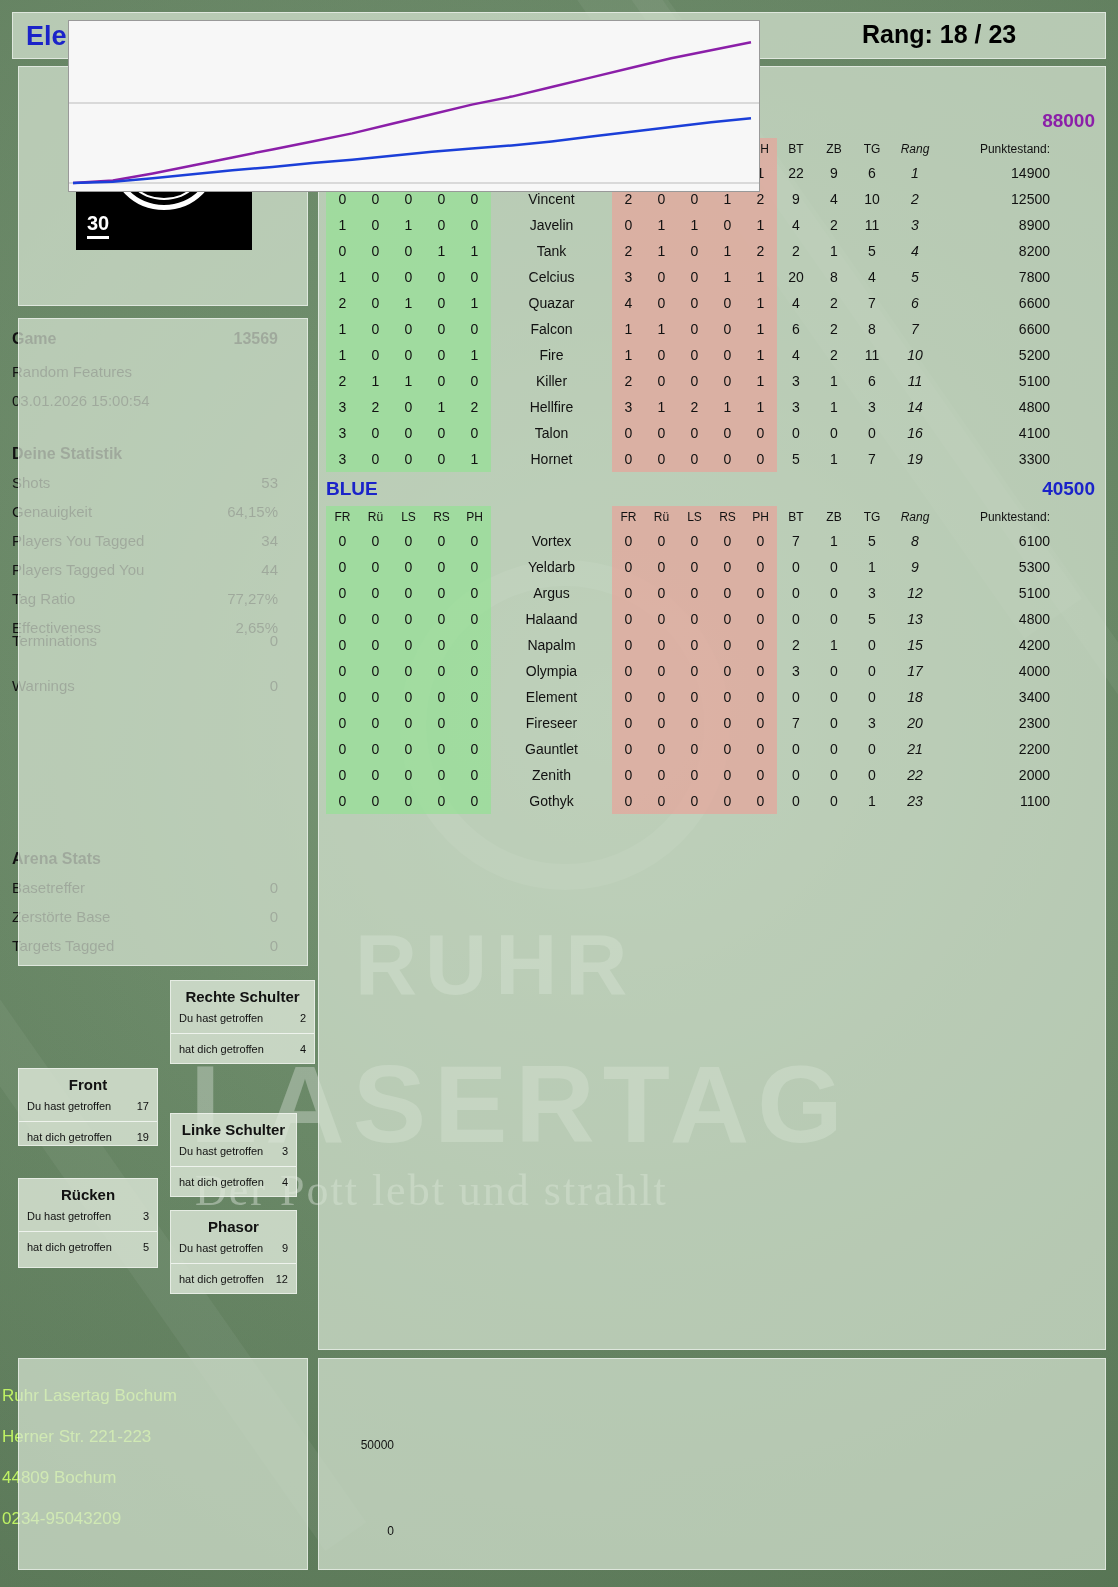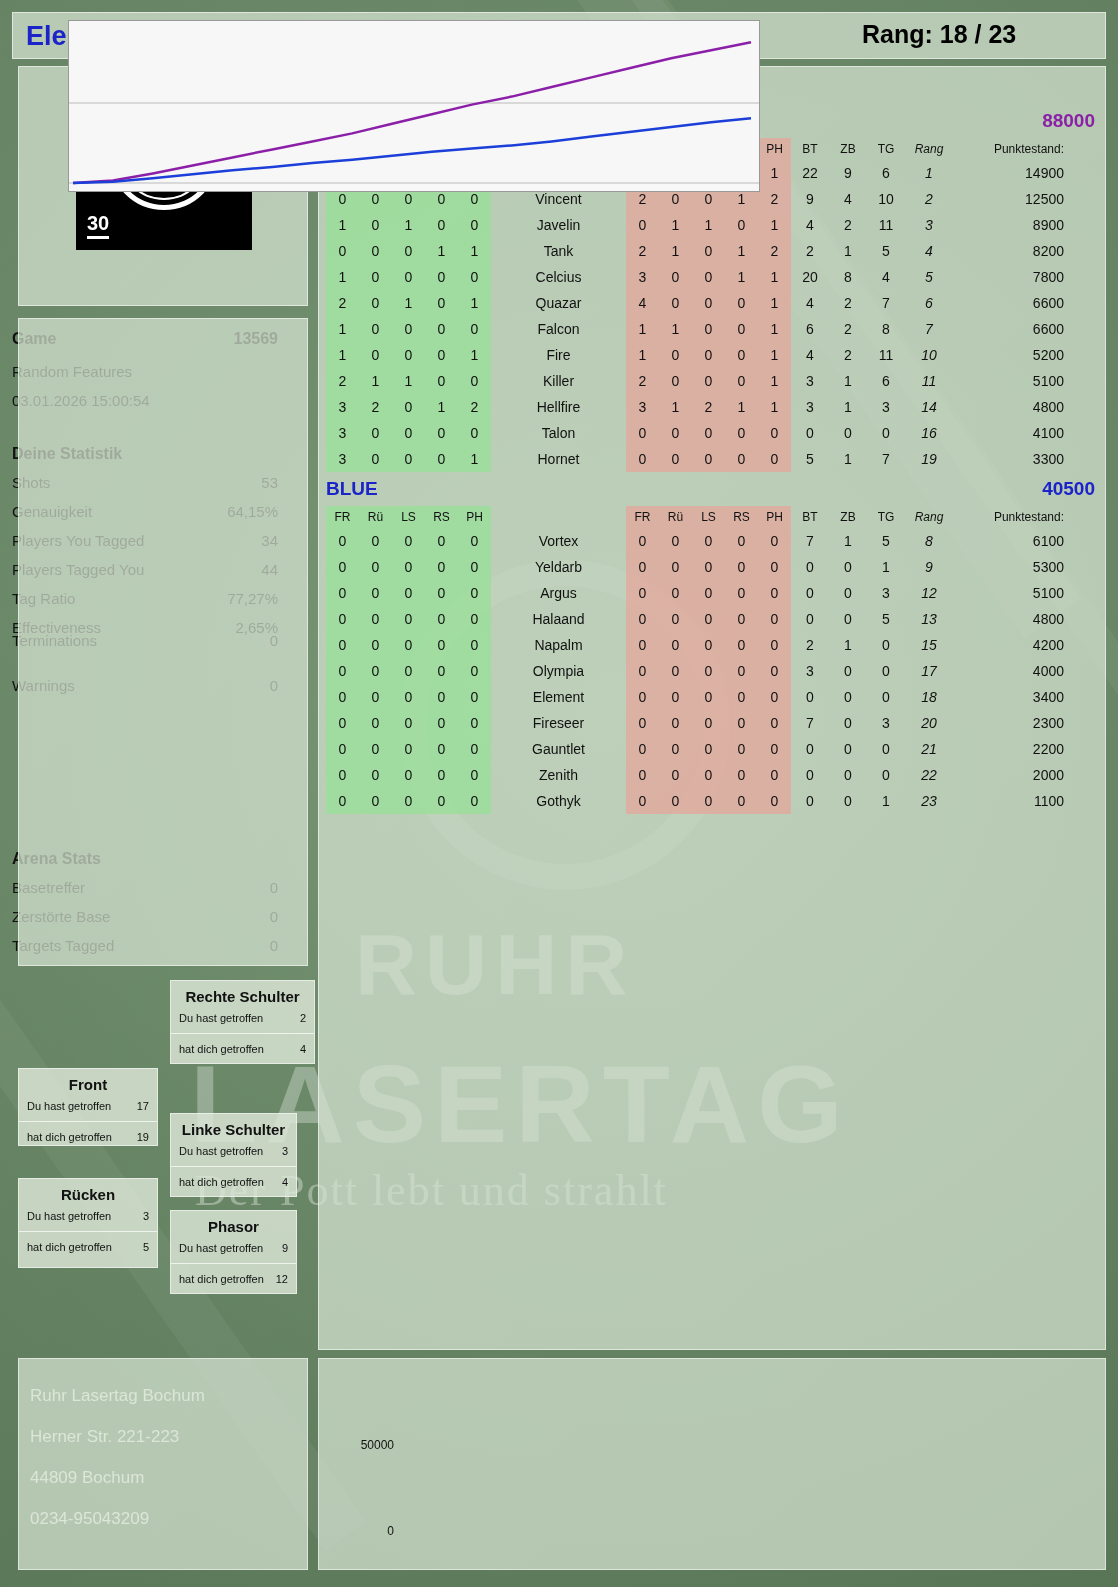--- a/index.html
+++ b/index.html
@@ -127,21 +127,21 @@
 
   #hb-front { left: 18px; top: 1068px; width: 140px; height: 78px; }
   #hb-back { left: 18px; top: 1178px; width: 140px; height: 90px; }
   #hb-rshoulder { left: 170px; top: 980px; width: 145px; height: 84px; }
   #hb-lshoulder { left: 170px; top: 1113px; width: 127px; height: 84px; }
   #hb-phasor { left: 170px; top: 1210px; width: 127px; height: 84px; }
 
   
   #address-panel { left: 18px; top: 1358px; width: 290px; height: 212px; }
   .addr-line {
-    position: absolute; left: 30px; font-size: 17px; color: #e5e5e5;
+    position: absolute; left: 2px; font-size: 17px; color: #bef264;
   }
 
   
   #main-panel { left: 318px; top: 66px; width: 788px; height: 1284px; }
   .tbl-head-label {
     position: absolute; font-size: 15px; font-weight: bold; color: #111; z-index: 5;
   }
   .team-name {
     position: absolute; font-size: 19px; font-weight: bold; z-index: 5;
   }
@@ -150,21 +150,21 @@
   }
 
   table.stats { position: absolute; z-index: 5; border-collapse: collapse; }
   table.stats td, table.stats th {
     font-size: 14px; color: #111; text-align: center; font-weight: normal;
     padding: 0; height: 26px;
   }
   table.stats th { font-size: 12px; height: 22px; }
   .col-green { background: rgba(150,225,150,0.72); width: 33px; }
   .col-red { background: rgba(230,165,155,0.72); width: 33px; }
-  .col-name { width: 135px; text-align: center !important; font-size: 15px; }
+  .col-name { width: 121px; text-align: center !important; font-size: 15px; }
   .col-plain { width: 38px; }
   .col-rang { width: 48px; font-style: italic; }
   .col-score { width: 115px; text-align: right !important; padding-right: 4px !important; }
   th.col-score { text-align: right !important; }
 
   
   #chart-panel { left: 318px; top: 1358px; width: 788px; height: 212px; }
   #chart-area {
     position: absolute; left: 68px; top: 20px; width: 692px; height: 172px;
     background: #f7f7f7; border: 1px solid #999; z-index: 5;

